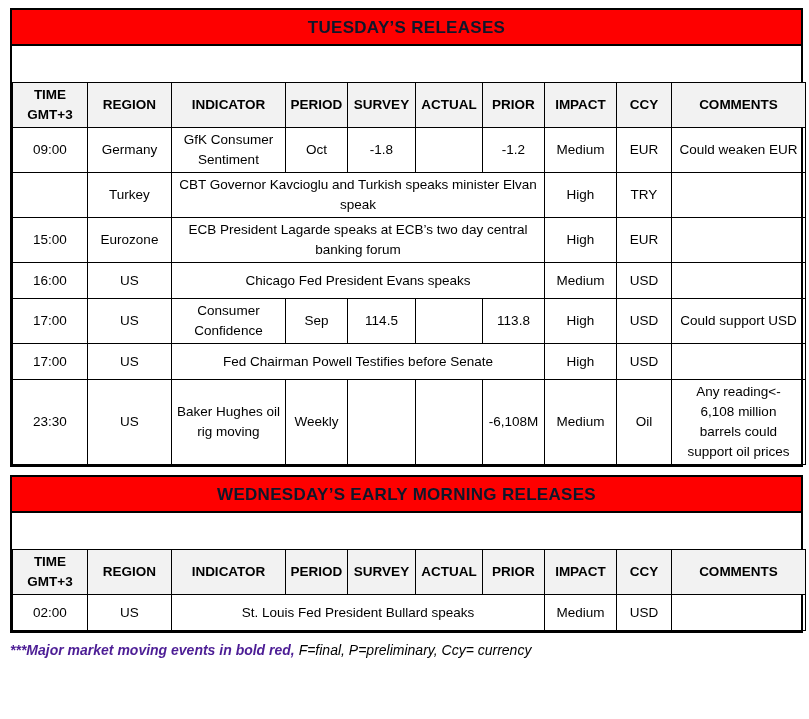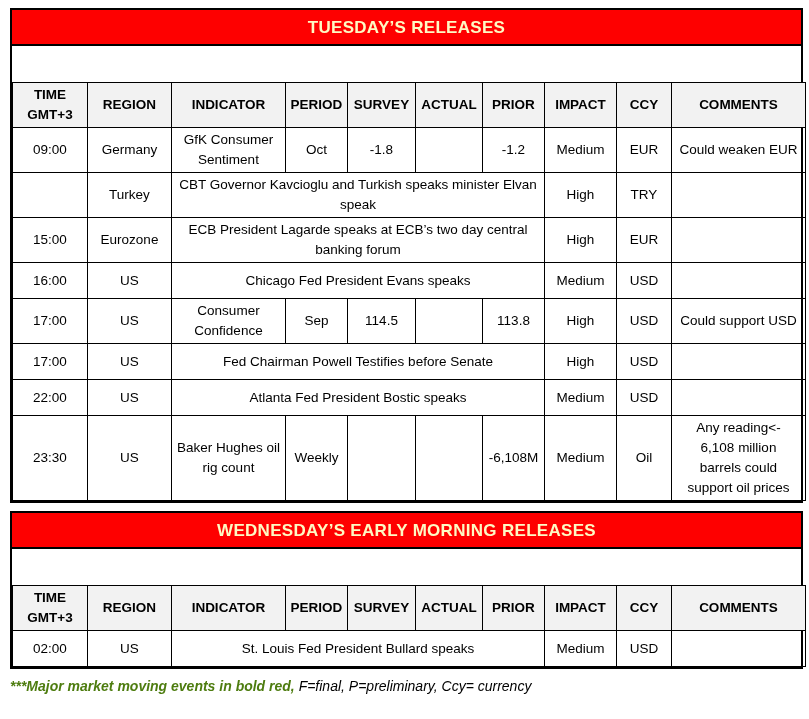--- a/index.html
+++ b/index.html
@@ -16,21 +16,21 @@
     background: #ffffff;
   }
   .section {
     width: 793px;
     box-sizing: border-box;
     border: 2px solid #000;
     margin-bottom: 8px;
   }
   .title-bar {
     background: #fe0000;
-    color: #fef9c3;
+    color: #0f172a;
     border-bottom: 2px solid #000;
     text-align: center;
     font-weight: bold;
     font-size: 17px;
     line-height: 21px;
     padding: 7px 0 6px 0;
     letter-spacing: 0.3px;
   }
   table.releases {
     border-collapse: collapse;
@@ -70,21 +70,21 @@
   }
   .footnote {
     margin-top: 2px;
     padding-left: 0px;
     font-size: 14px;
     font-style: italic;
     line-height: 19px;
     color: #000;
   }
   .fn-red {
-    color: #4d7c0f;
+    color: #4c1d95;
     font-weight: bold;
   }
 </style>
 </head>
 <body>
 
 <div class="page">
 
   <div class="section">
     <div class="title-bar">TUESDAY’S RELEASES</div>
@@ -167,31 +167,23 @@
           </tr>
           <tr>
             <td>17:00</td>
             <td>US</td>
             <td colspan="5">Fed Chairman Powell Testifies before Senate</td>
             <td>High</td>
             <td>USD</td>
             <td></td>
           </tr>
           <tr>
-            <td>22:00</td>
-            <td>US</td>
-            <td colspan="5">Atlanta Fed President Bostic speaks</td>
-            <td>Medium</td>
-            <td>USD</td>
-            <td></td>
-          </tr>
-          <tr>
             <td>23:30</td>
             <td>US</td>
-            <td>Baker Hughes oil rig count</td>
+            <td>Baker Hughes oil rig moving</td>
             <td>Weekly</td>
             <td></td>
             <td></td>
             <td>-6,108M</td>
             <td>Medium</td>
             <td>Oil</td>
             <td>Any reading&lt;-
 6,108 million
 barrels could
 support oil prices</td>

